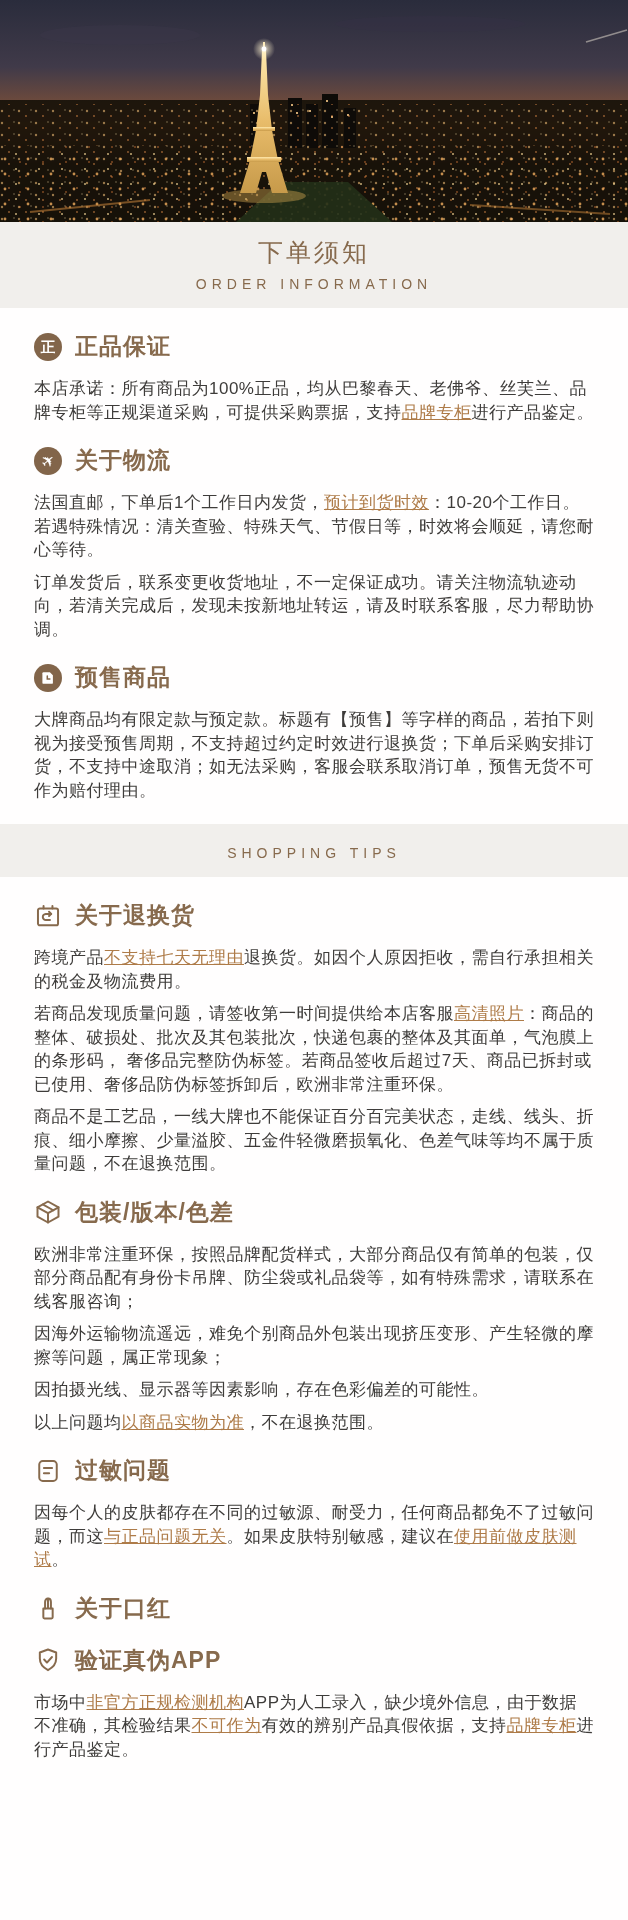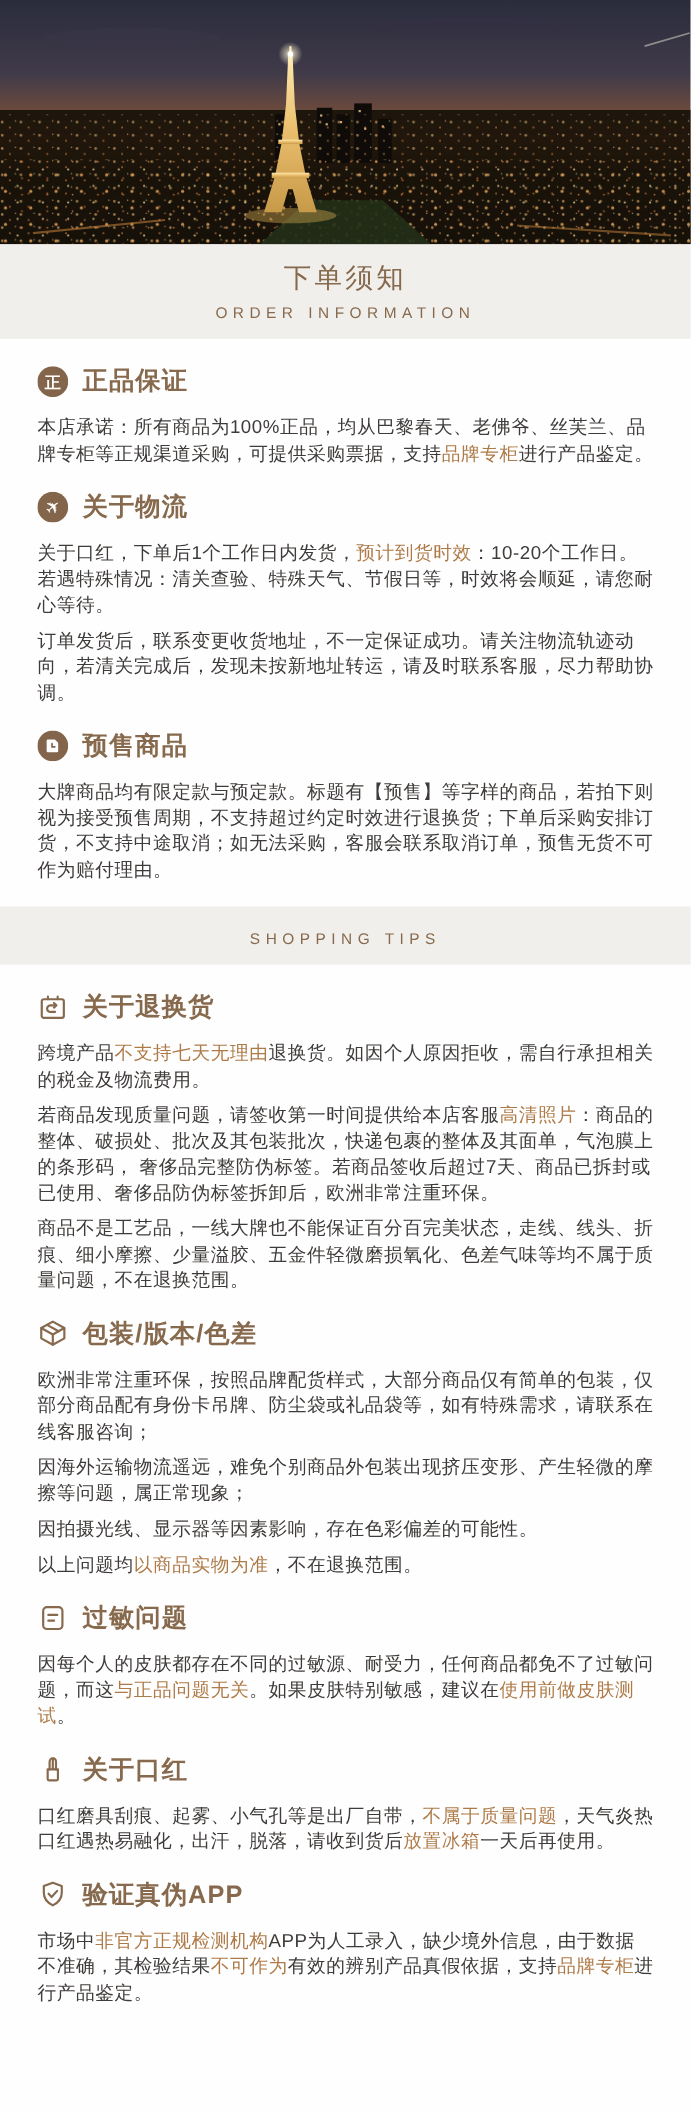--- a/index.html
+++ b/index.html
@@ -32,21 +32,21 @@
   .sec-icon svg{width:28px;height:28px;display:block;}
   .sec-title{
     margin:0;font-size:23px;font-weight:bold;
     color:var(--accent,#876a4d);letter-spacing:1px;
   }
   .para{
     margin:0;font-size:17px;line-height:23.5px;color:#3e3c3a;
     letter-spacing:0.5px;
   }
   .para + .para{margin-top:9px;}
-  .em{color:var(--emphasis,#ae7b48);}
+  .em{color:var(--emphasis,#ae7b48);text-decoration:underline;}
 </style>
 </head>
 <body>
 
 <div class="hero">
   <svg width="628" height="222" viewBox="0 0 628 222" xmlns="http://www.w3.org/2000/svg">
     <defs>
       <linearGradient id="sky" x1="0" y1="0" x2="0" y2="1">
         <stop offset="0" stop-color="#2a2c3c"></stop>
         <stop offset="0.30" stop-color="#403a49"></stop>
@@ -139,21 +139,21 @@
   <section class="section">
     <div class="sec-head">
       <span class="sec-icon filled">
           <svg viewBox="0 0 24 24">
             <circle cx="12" cy="12" r="12" fill="#82654a"></circle>
             <text x="12" y="17" text-anchor="middle" font-size="14" fill="#fff" transform="rotate(-40 12 12)">✈</text>
           </svg>
         </span>
       <h2 class="sec-title">关于物流</h2>
     </div>
-  <p class="para"><span>关于口红，下单后1个工作日内发货，</span><span class="em">预计到货时效</span><span>：10-20个工作日。若遇特殊情况：清关查验、特殊天气、节假日等，时效将会顺延，请您耐心等待。</span></p>
+  <p class="para"><span>法国直邮，下单后1个工作日内发货，</span><span class="em">预计到货时效</span><span>：10-20个工作日。若遇特殊情况：清关查验、特殊天气、节假日等，时效将会顺延，请您耐心等待。</span></p>
       <p class="para"><span>订单发货后，联系变更收货地址，不一定保证成功。请关注物流轨迹动向，若清关完成后，发现未按新地址转运，请及时联系客服，尽力帮助协调。</span></p>
     </section>
 
   <section class="section">
     <div class="sec-head">
       <span class="sec-icon filled">
           <svg viewBox="0 0 24 24">
             <circle cx="12" cy="12" r="12" fill="#82654a"></circle>
             <path d="M8.2 7h5.4l2.6 2.6V16a1 1 0 0 1-1 1H8.2a1 1 0 0 1-1-1V8a1 1 0 0 1 1-1z" fill="#fff"></path>
             <path d="M11.4 10.2v2.6h2.2" stroke="#82654a" stroke-width="1.3" fill="none" stroke-linecap="round"></path>
@@ -221,21 +221,20 @@
     <div class="sec-head">
       <span class="sec-icon outline">
           <svg viewBox="0 0 24 24" fill="none" stroke="#876a4d" stroke-width="1.7" stroke-linecap="round" stroke-linejoin="round">
             <path d="M9.5 12.5V6.8c0-1.8 1.1-3 2.5-3s2.5 1.2 2.5 3v5.7"></path>
             <path d="M8 12.5h8V20a1 1 0 0 1-1 1H9a1 1 0 0 1-1-1z"></path>
             <path d="M12 4v8"></path>
           </svg>
         </span>
       <h2 class="sec-title">关于口红</h2>
     </div>
-  <p class="para"><span>口红磨具刮痕、起雾、小气孔等是出厂自带，</span><span class="em">不属于质量问题</span><span>，天气炎热口红遇热易融化，出汗，脱落，请收到货后</span><span class="em">放置冰箱</span><span>一天后再使用。</span></p>
     </section>
 
   <section class="section">
     <div class="sec-head">
       <span class="sec-icon outline">
           <svg viewBox="0 0 24 24" fill="none" stroke="#876a4d" stroke-width="1.7" stroke-linecap="round" stroke-linejoin="round">
             <path d="M12 3l7 2.6v5.2c0 4.9-2.9 7.8-7 9.9-4.1-2.1-7-5-7-9.9V5.6z"></path>
             <path d="M8.7 11.6l2.4 2.6 4.3-4.8"></path>
           </svg>
         </span>

